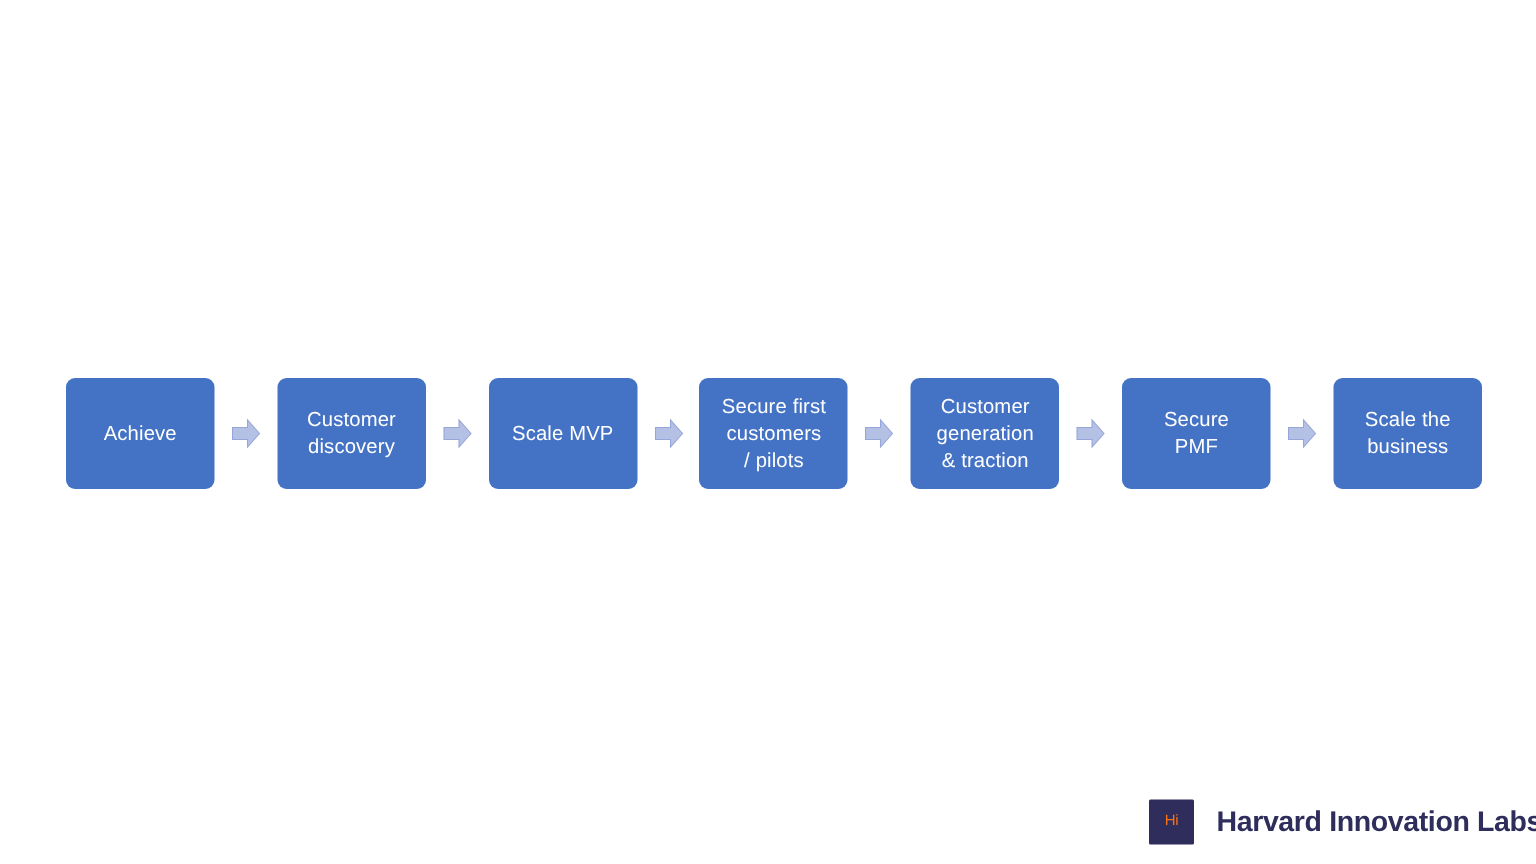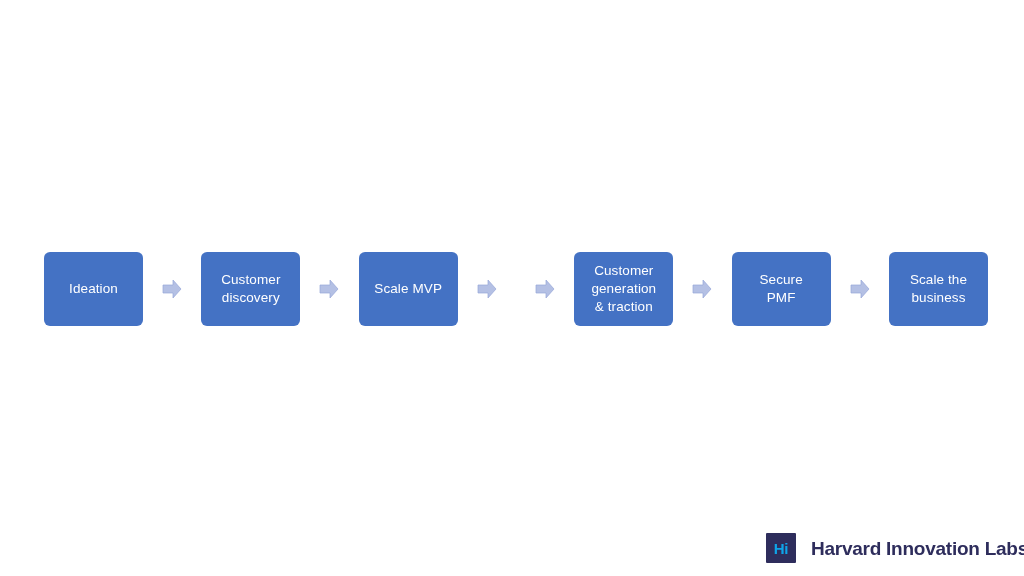--- a/index.html
+++ b/index.html
@@ -84,23 +84,23 @@
     height: 30px;
     background: #2e2d5c;
     border-radius: 1px;
     display: flex;
     align-items: center;
     justify-content: center;
     flex: 0 0 30px;
   }
 
   .logo-mark-text {
-    color: #0ea5e9;
-    font-size: 15px;
-    font-weight: bold;
+    color: #f97316;
+    font-size: 10px;
+    font-weight: normal;
     line-height: 1;
     letter-spacing: -0.2px;
   }
 
   .logo-wordmark {
     margin-left: 15px;
     color: #2e2d5c;
     font-size: 19px;
     font-weight: bold;
     line-height: 1;
@@ -109,21 +109,21 @@
   }
 </style>
 </head>
 <body>
 
 <div id="slide">
 
   <div id="flow">
 
     <div class="stage">
-      <span class="stage-label">Ideation</span>
+      <span class="stage-label">Achieve</span>
     </div>
 
     <div class="connector">
       <svg class="arrow-icon" viewBox="0 0 20 22">
         <path d="M1 7 L11 7 L11 2 L19 11 L11 20 L11 15 L1 15 Z" fill="#b4c0e4" stroke="#97a6d8" stroke-width="0.7"></path>
       </svg>
     </div>
 
     <div class="stage">
       <span class="stage-label">Customer
@@ -139,20 +139,25 @@
     <div class="stage">
       <span class="stage-label">Scale MVP</span>
     </div>
 
     <div class="connector">
       <svg class="arrow-icon" viewBox="0 0 20 22">
         <path d="M1 7 L11 7 L11 2 L19 11 L11 20 L11 15 L1 15 Z" fill="#b4c0e4" stroke="#97a6d8" stroke-width="0.7"></path>
       </svg>
     </div>
 
+    <div class="stage">
+      <span class="stage-label">Secure first
+customers
+/ pilots</span>
+    </div>
 
     <div class="connector">
       <svg class="arrow-icon" viewBox="0 0 20 22">
         <path d="M1 7 L11 7 L11 2 L19 11 L11 20 L11 15 L1 15 Z" fill="#b4c0e4" stroke="#97a6d8" stroke-width="0.7"></path>
       </svg>
     </div>
 
     <div class="stage">
       <span class="stage-label">Customer
 generation

